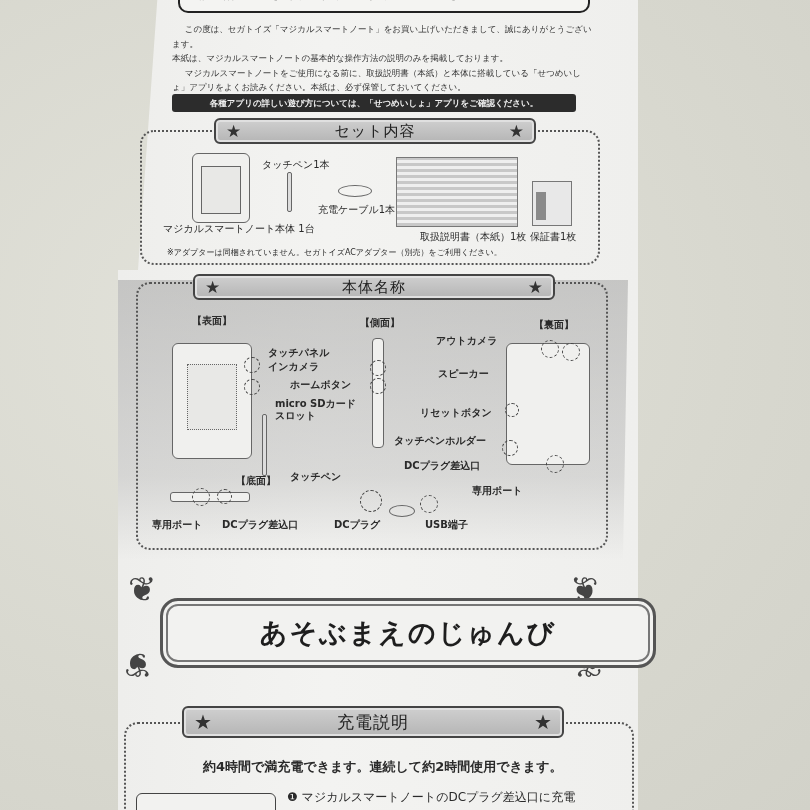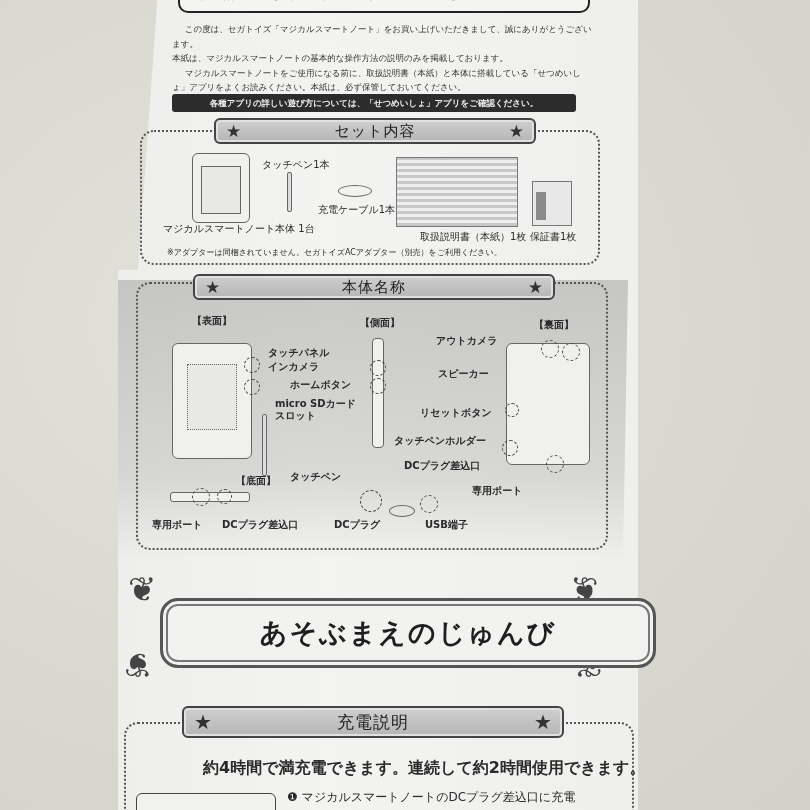--- a/index.html
+++ b/index.html
@@ -182,18 +182,18 @@
 <div class="big-title-frame">
   <span class="t">あそぶまえのじゅんび</span>
 </div>
 
 <div class="dotted-box" style="left:124px; top:722px; width:510px; height:110px;"></div>
 <div class="section-header" style="left:182px; top:706px; width:382px; height:32px;">
   <span class="star" style="font-size:20px;">★</span>
   <span class="title" style="font-size:17px;">充電説明</span>
   <span class="star" style="font-size:20px;">★</span>
 </div>
-<div class="lbl b" style="left:203px; top:758px; font-size:16px;">約4時間で満充電できます。連続して約2時間使用できます。</div>
+<div class="lbl b" style="left:203px; top:758px; font-size:13px;">約4時間で満充電できます。連続して約2時間使用できます。</div>
 <div class="step-box"></div>
 <div class="lbl" style="left:287px; top:789px; font-size:12px;">
   <span>❶</span>
   <span>マジカルスマートノートのDCプラグ差込口に充電</span>
 </div>
 
 </body></html>

